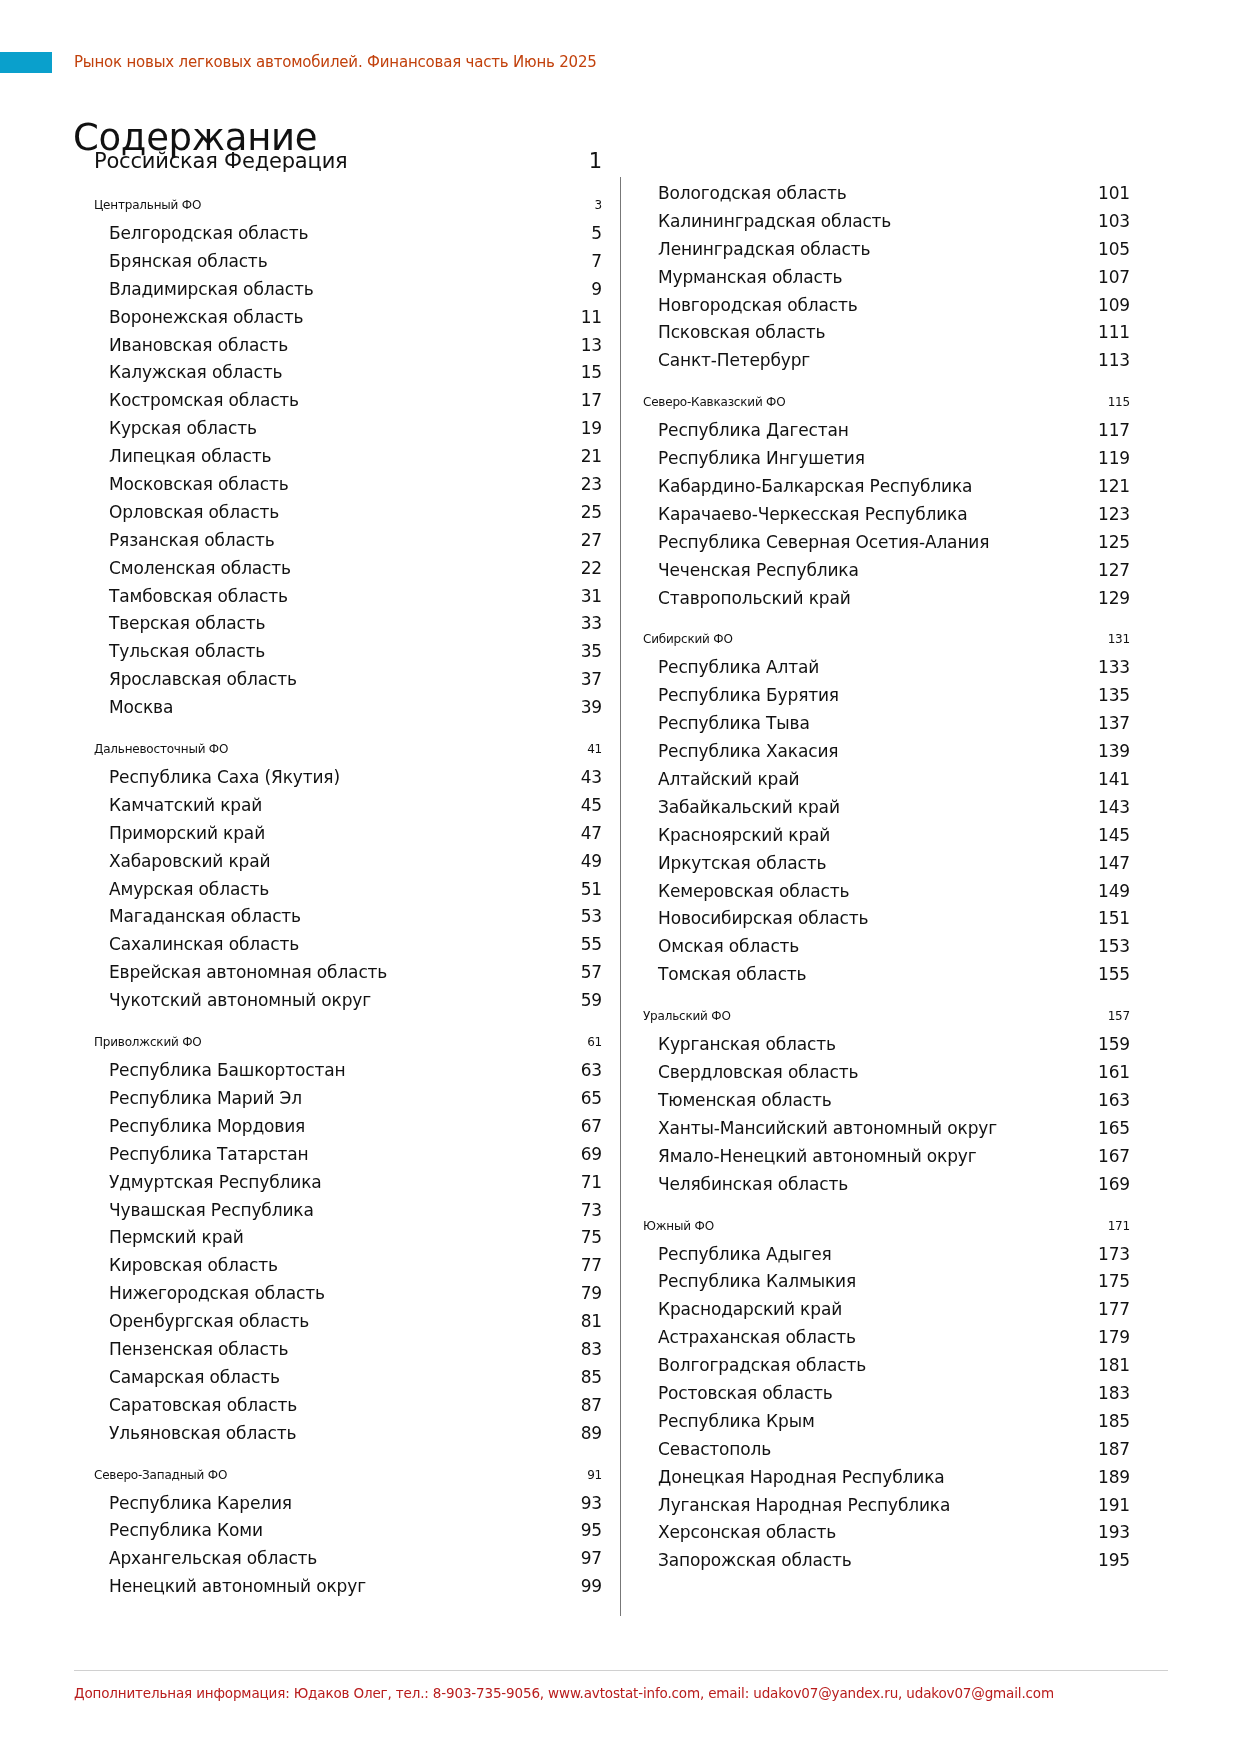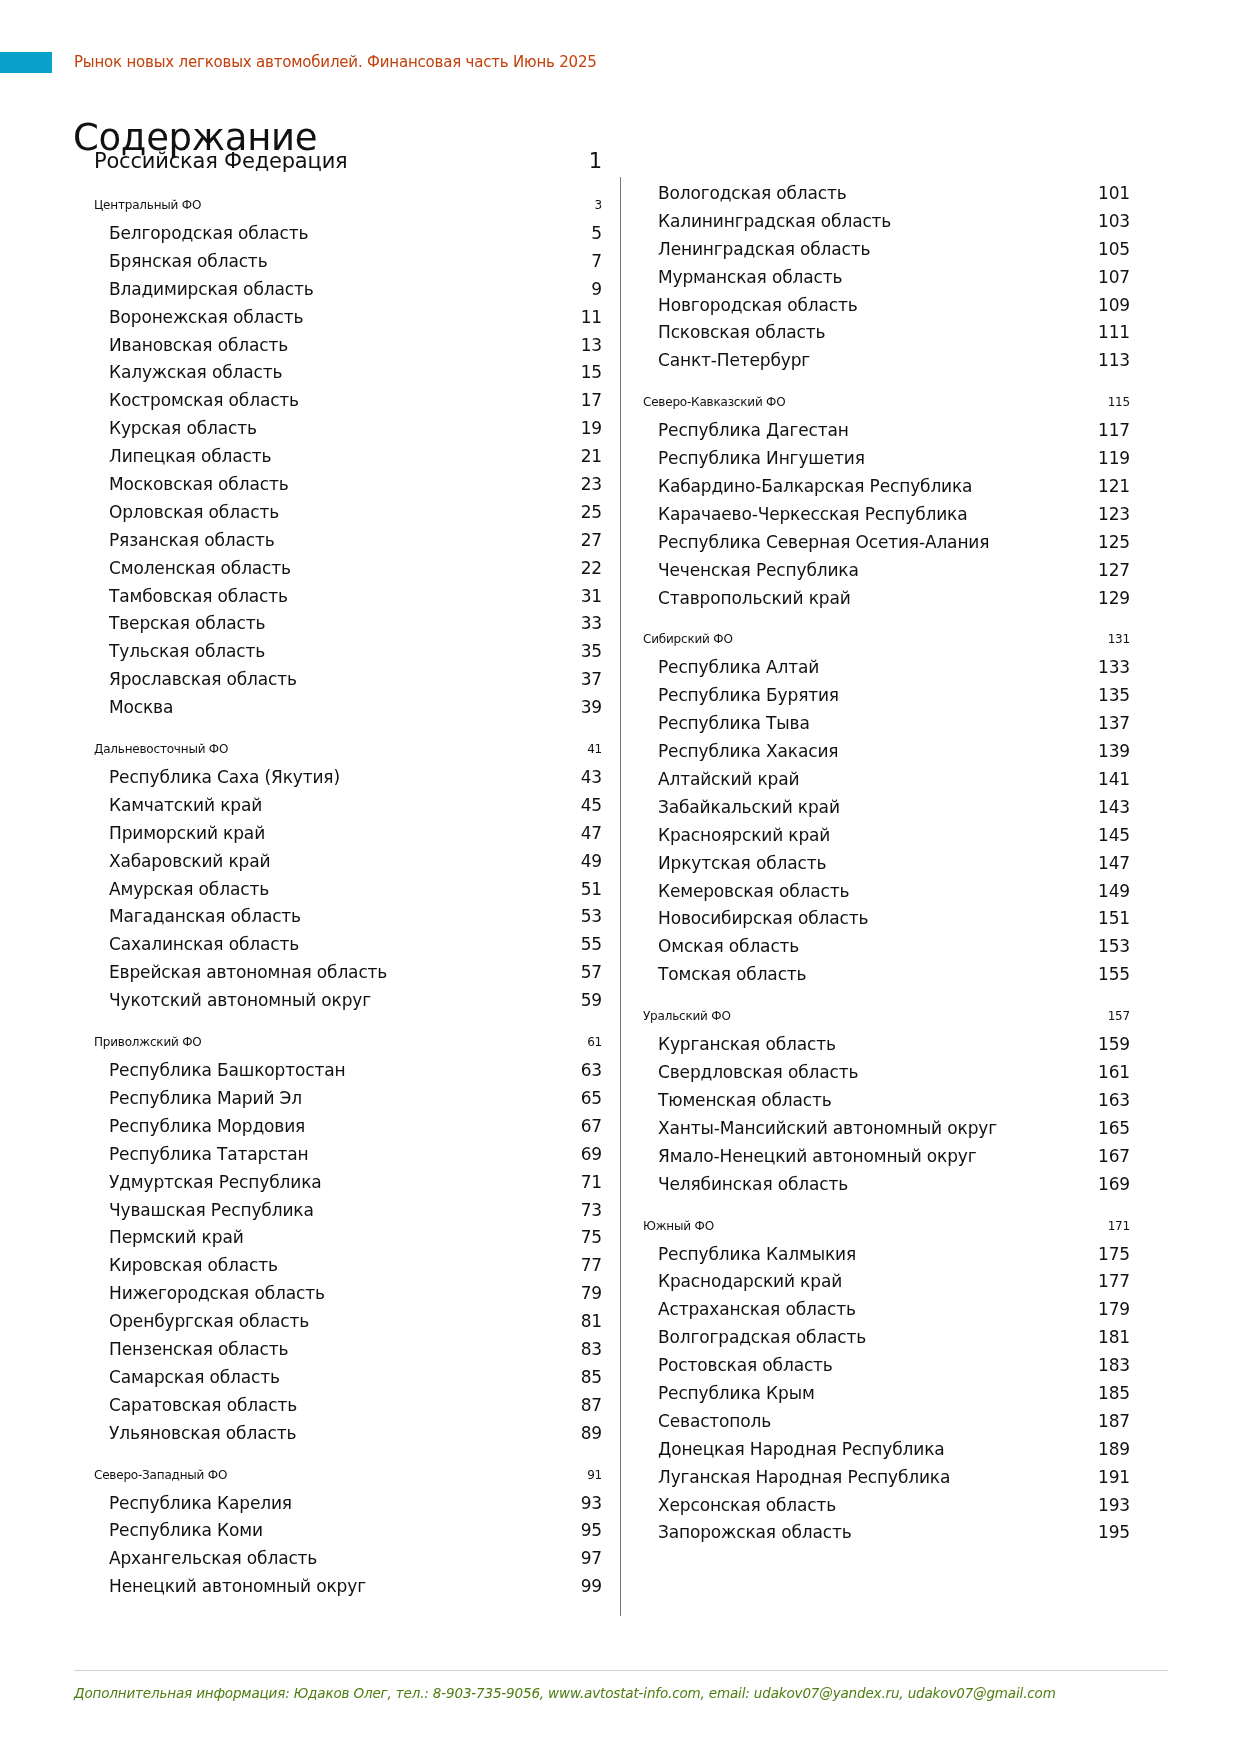--- a/index.html
+++ b/index.html
@@ -19,21 +19,21 @@
     .row { display: flex; justify-content: space-between; align-items: baseline; white-space: nowrap; }
     .row .num { text-align: right; }
     .row-top { font-size: 21px; height: 33px; line-height: 33px; letter-spacing: -0.2px; }
     .group { margin-top: 12px; }
     .row-fd { font-size: 12px; height: 30px; line-height: 30px; letter-spacing: -0.2px; }
     .row-sub { font-size: 17px; height: 27.9px; line-height: 27.9px; padding-left: 15px; letter-spacing: -0.15px; }
     .col-left .row-sub .num, .col-left .row-fd .num, .col-left .row-top .num { padding-right: 0; }
     .col-right .row-fd { padding-left: 0; }
 
     .footer-line { position: absolute; left: 74px; top: 1670px; width: 1094px; height: 1px; background: #d0d0d0; }
-    .footer-text { position: absolute; left: 74px; top: 1684px; font-size: 13.5px; line-height: 18px; color: #4d7c0f; letter-spacing: -0.15px; font-style: italic; }
+    .footer-text { position: absolute; left: 74px; top: 1684px; font-size: 13.5px; line-height: 18px; color: #b91c1c; letter-spacing: -0.15px; }
   </style>
 </head>
 <body>
 
 <div class="accent-bar"></div>
 <div class="running-header">Рынок новых легковых автомобилей. Финансовая часть Июнь 2025</div>
 <h1 class="page-title">Содержание</h1>
 
 <div class="col col-left">
   <div class="row row-top">
@@ -399,20 +399,24 @@
           <span>Челябинская область</span>
           <span class="num">169</span>
         </div>
       </div>
       <div class="group">
         <div class="row row-fd">
           <span>Южный ФО</span>
           <span class="num">171</span>
         </div>
         <div class="row row-sub">
+          <span>Республика Адыгея</span>
+          <span class="num">173</span>
+        </div>
+        <div class="row row-sub">
           <span>Республика Калмыкия</span>
           <span class="num">175</span>
         </div>
         <div class="row row-sub">
           <span>Краснодарский край</span>
           <span class="num">177</span>
         </div>
         <div class="row row-sub">
           <span>Астраханская область</span>
           <span class="num">179</span>

